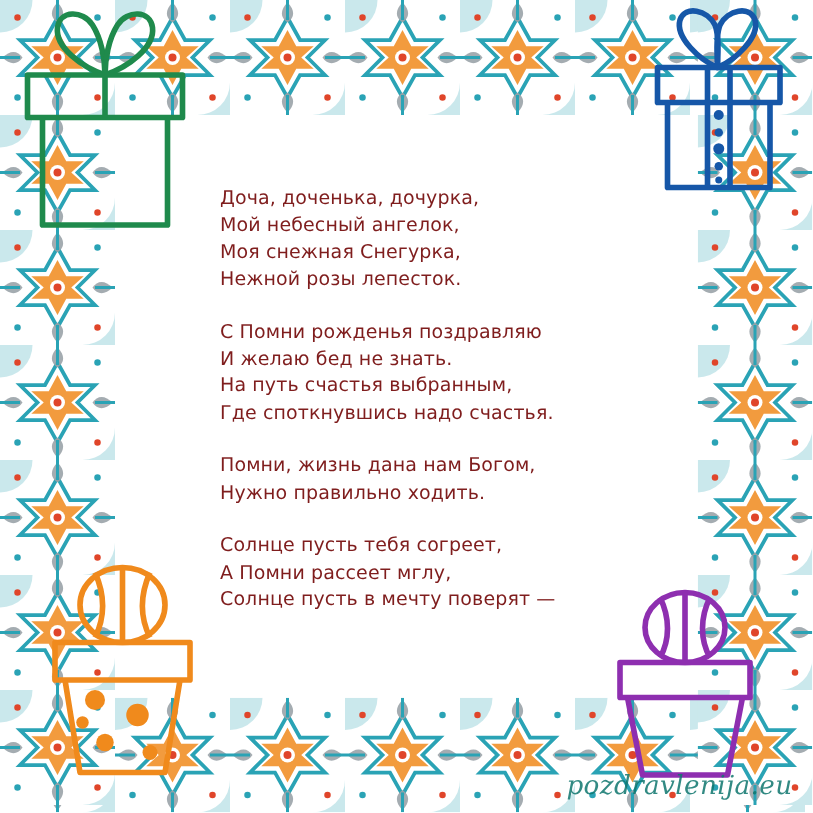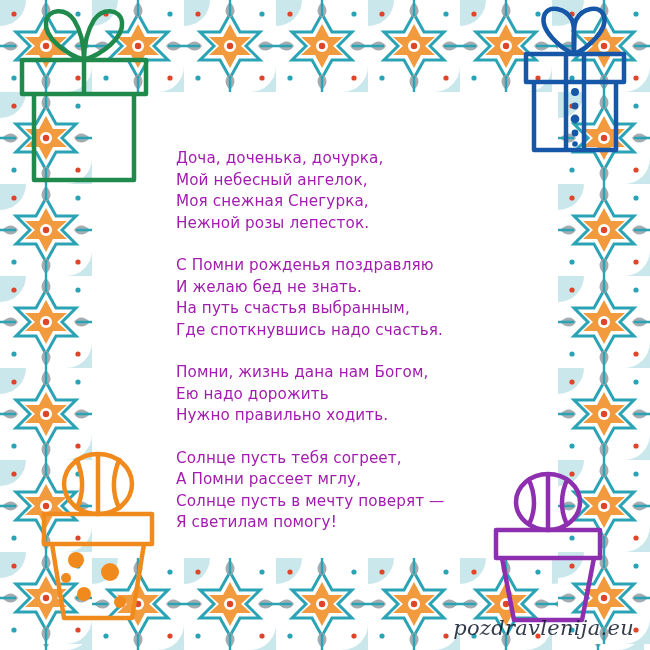--- a/index.html
+++ b/index.html
@@ -35,38 +35,38 @@
     height: 466px;
     background: #ffffff;
   }
 
   
   .poem {
     position: absolute;
     top: 148px;
     left: 176px;
     width: 420px;
-    color: #a21caf;
+    color: #7f1d1d;
     font-family: "DejaVu Sans", sans-serif;
     font-size: 15.2px;
     line-height: 21.5px;
     letter-spacing: 0.1px;
   }
   .stanza { margin-bottom: 21px; }
   .stanza div { white-space: nowrap; }
 
   
   .watermark {
     position: absolute;
     right: 16px;
     bottom: 10px;
     font-family: "DejaVu Serif", serif;
     font-style: italic;
     font-size: 21px;
-    color: #0f172a;
+    color: #0f766e;
     opacity: 0.85;
     letter-spacing: 0.3px;
   }
 
   
   .gift { position: absolute; }
   .gift-green  { top: 2px;   left: 6px;   }
   .gift-blue   { top: 2px;   right: 10px; }
   .gift-orange { bottom: 18px; left: 14px; }
   .gift-purple { bottom: 18px; right: 22px; }
@@ -223,26 +223,24 @@
       <div>Нежной розы лепесток.</div>
     </div>
     <div class="stanza">
       <div>С Помни рожденья поздравляю</div>
       <div>И желаю бед не знать.</div>
       <div>На путь счастья выбранным,</div>
       <div>Где споткнувшись надо счастья.</div>
     </div>
     <div class="stanza">
       <div>Помни, жизнь дана нам Богом,</div>
-      <div>Ею надо дорожить</div>
       <div>Нужно правильно ходить.</div>
     </div>
     <div class="stanza">
       <div>Солнце пусть тебя согреет,</div>
       <div>А Помни рассеет мглу,</div>
       <div>Солнце пусть в мечту поверят —</div>
-      <div>Я светилам помогу!</div>
     </div>
   </div>
 
   <div class="watermark">pozdravlenija.eu</div>
 
 </div>
 
 </body></html>

